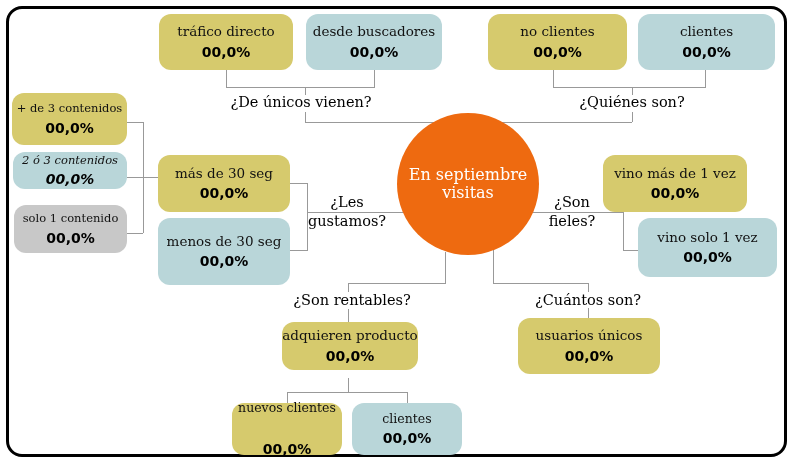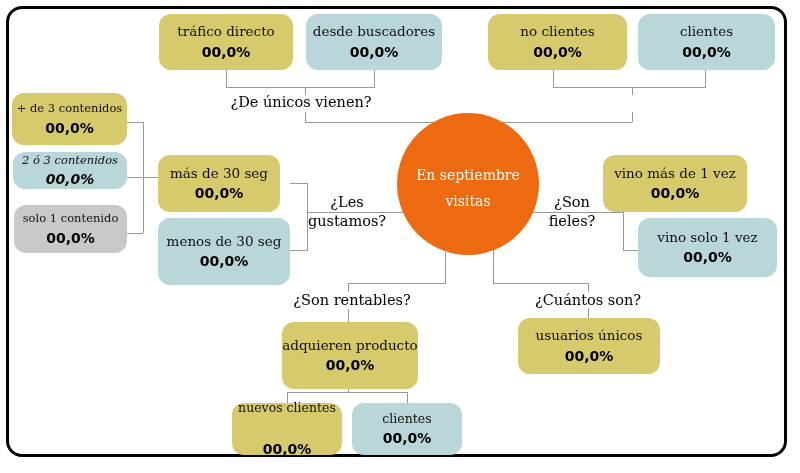--- a/index.html
+++ b/index.html
@@ -15,21 +15,21 @@
   .gray{background:var(--gray,#c8c8c8);}
   .box .lbl{font-size:13.5px;color:#111;line-height:1;white-space:nowrap;}
   .box .val{font-family:"DejaVu Sans", sans-serif;font-weight:bold;font-size:14px;color:#000;line-height:1;}
   .small .lbl{font-size:11.5px;}
   .question{position:absolute;z-index:2;transform:translateX(-50%);font-size:14.5px;
             color:#000;white-space:nowrap;text-align:center;line-height:17px;}
   .q2{line-height:19px;}
   .circle{position:absolute;left:397px;top:113px;width:142px;height:142px;border-radius:50%;
           background:var(--orange,#ee6a10);z-index:2;display:flex;flex-direction:column;
           align-items:center;justify-content:center;color:#fff;text-align:center;}
-  .c-line{font-size:14px;line-height:18px;margin-top:8px;}
+  .c-line{font-size:16px;line-height:18px;}
   .c-value{font-family:"DejaVu Sans", sans-serif;font-weight:bold;font-size:18px;line-height:27px;}
 </style>
 </head>
 <body>
 
 <div class="canvas">
   <div class="frame"></div>
 
   <div id="lines">
       <div class="line" style="left: 226px; top: 70px; width: 1px; height: 17px;"></div>
@@ -81,35 +81,36 @@
   <div class="question" style="left:301px;top:94px;">¿De únicos vienen?</div>
 
   <div class="box yellow" style="left:488px;top:14px;width:139px;height:56px;">
     <span class="lbl">no clientes</span>
     <span class="val">00,0%</span>
   </div>
   <div class="box blue" style="left:638px;top:14px;width:137px;height:56px;">
     <span class="lbl">clientes</span>
     <span class="val">00,0%</span>
   </div>
+  <div class="question" style="left:632px;top:94px;">¿Quiénes son?</div>
 
   <div class="box yellow small" style="left:12px;top:93px;width:115px;height:52px;">
     <span class="lbl">+ de 3 contenidos</span>
     <span class="val">00,0%</span>
   </div>
   <div class="box blue small" style="left:13px;top:152px;width:114px;height:37px;font-style:italic;">
     <span class="lbl">2 ó 3 contenidos</span>
     <span class="val">00,0%</span>
   </div>
   <div class="box gray small" style="left:14px;top:205px;width:113px;height:48px;align-items:center;">
     <span class="lbl">solo 1 contenido</span>
     <span class="val">00,0%</span>
   </div>
 
-  <div class="box yellow" style="left:158px;top:155px;width:122px;height:57px;">
+  <div class="box yellow" style="left:158px;top:155px;width:132px;height:57px;">
     <span class="lbl">más de 30 seg</span>
     <span class="val">00,0%</span>
   </div>
   <div class="box blue" style="left:158px;top:218px;width:132px;height:67px;">
     <span class="lbl">menos de 30 seg</span>
     <span class="val">00,0%</span>
   </div>
   <div class="question q2" style="left:347px;top:193px;">
     <div>¿Les</div>
     <div>gustamos?</div>
@@ -127,21 +128,21 @@
   <div class="box yellow" style="left:603px;top:155px;width:144px;height:57px;">
     <span class="lbl">vino más de 1 vez</span>
     <span class="val">00,0%</span>
   </div>
   <div class="box blue" style="left:638px;top:218px;width:139px;height:59px;">
     <span class="lbl">vino solo 1 vez</span>
     <span class="val">00,0%</span>
   </div>
 
   <div class="question" style="left:352px;top:292px;">¿Son rentables?</div>
-  <div class="box yellow" style="left:282px;top:322px;width:136px;height:67px;">
+  <div class="box yellow" style="left:282px;top:322px;width:136px;height:48px;">
     <span class="lbl">adquieren producto</span>
     <span class="val">00,0%</span>
   </div>
   <div class="box yellow" style="left:232px;top:403px;width:110px;height:52px;gap:28px;">
     <span class="lbl" style="font-size:12.5px">nuevos clientes</span>
     <span class="val">00,0%</span>
   </div>
   <div class="box blue" style="left:352px;top:403px;width:110px;height:52px;">
     <span class="lbl" style="font-size:12.5px">clientes</span>
     <span class="val">00,0%</span>

